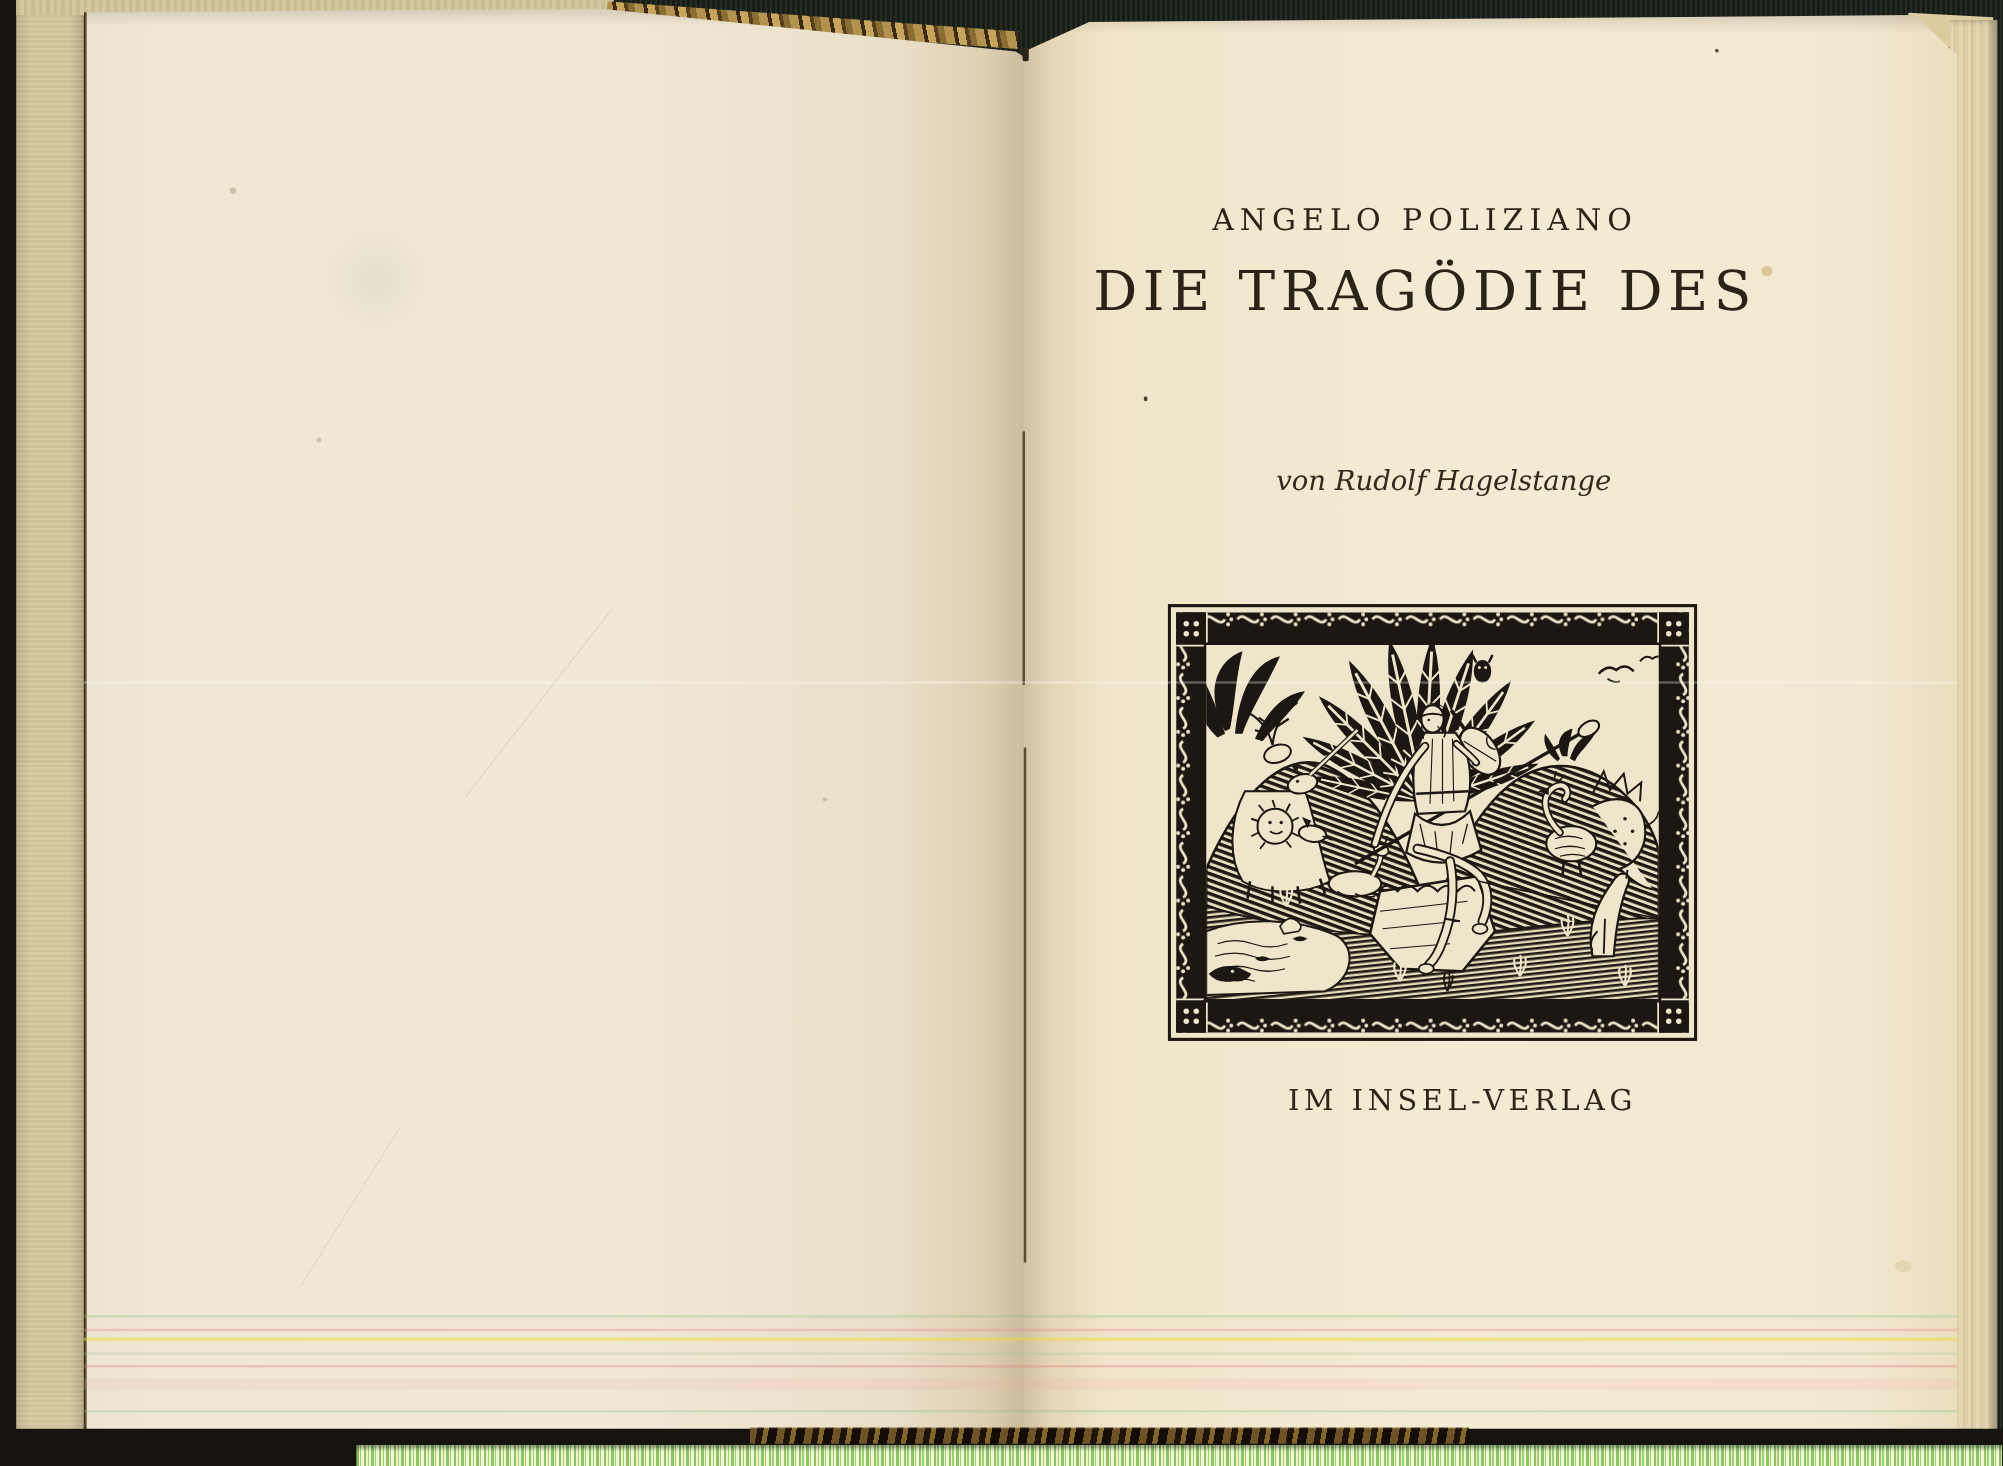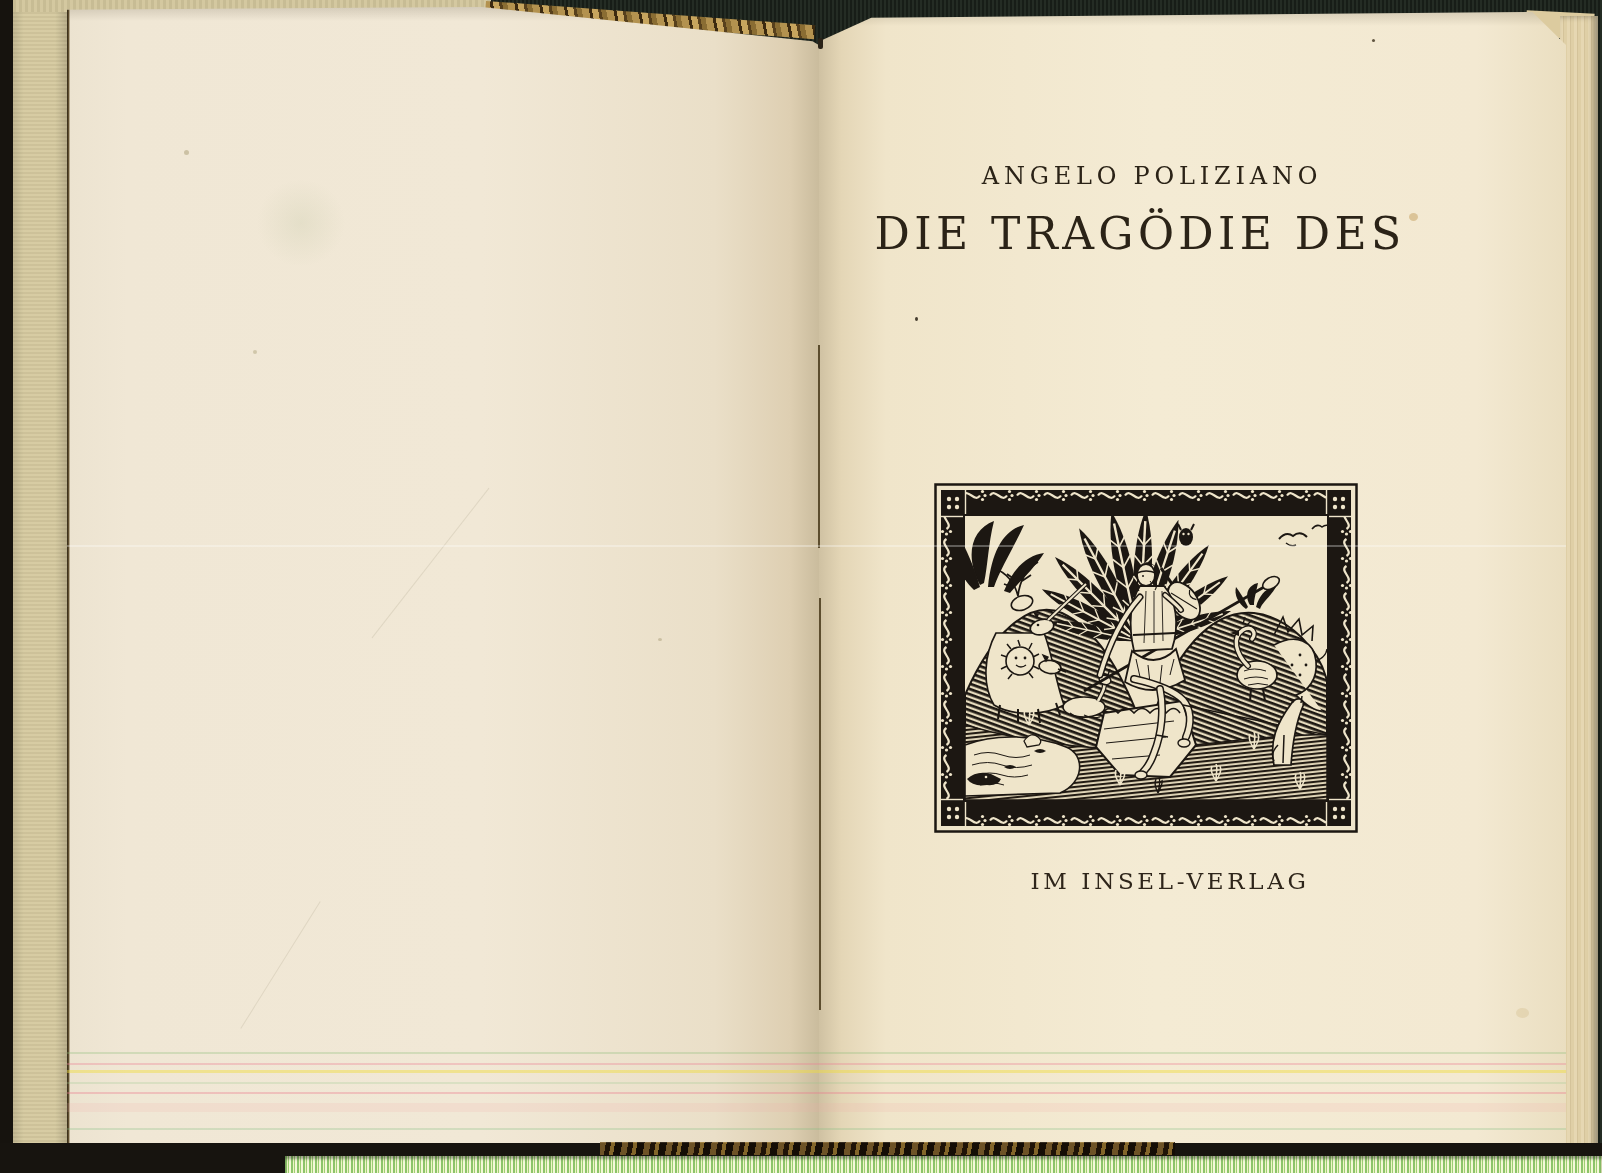--- a/index.html
+++ b/index.html
@@ -43,21 +43,21 @@
   .bottom-marble{position:absolute;left:600px;top:1142px;width:575px;height:13px;z-index:7;opacity:.85;
     background:repeating-linear-gradient(100deg,#7d5e2b 0 6px,#201306 6px 11px,#96742f 11px 15px,#140c04 15px 22px);}
   .green-band{position:absolute;left:285px;top:1156px;width:1317px;height:17px;z-index:8;
     background:repeating-linear-gradient(90deg,#8cc46a 0 2px,#eef4c4 2px 3px,#9ecf74 3px 4px,#f4f8d8 4px 6px);
     box-shadow:inset 0 3px 3px rgba(0,0,0,.35);}
   .stain{position:absolute;border-radius:50%;z-index:4;pointer-events:none;}
   .crease{position:absolute;background:rgba(100,90,60,.12);z-index:4;pointer-events:none;}
 
   
   .tp-line{position:absolute;text-align:center;color:#2b2317;white-space:nowrap;}
-  .author{left:12px;top:150px;width:642px;font-size:24px;letter-spacing:.20em;}
+  .author{left:0;top:150px;width:642px;font-size:24px;letter-spacing:.20em;}
   .title1{left:0;top:196px;width:642px;font-size:44px;letter-spacing:.10em;}
   .title2{left:0;top:250px;width:642px;font-size:40px;letter-spacing:.10em;}
   .subtitle{position:absolute;left:0;top:360px;width:672px;text-align:center;color:#33291c;
     font-size:22px;font-style:italic;line-height:28px;}
   .publisher{left:15px;top:856px;width:672px;font-size:23px;letter-spacing:.16em;color:#2e251a;}
   .woodcut{position:absolute;left:115px;top:471px;width:424px;height:350px;}
 </style>
 </head>
 <body>
 
@@ -69,20 +69,21 @@
   <div class="marble-top"></div>
   <div class="wedge"></div>
   <div class="page-stack"></div>
 
   <div class="page left-page"></div>
 
   <div class="page right-page">
     <div class="tp-line author">ANGELO POLIZIANO</div>
     <div class="tp-line title1">DIE TRAGÖDIE DES</div>
     <div class="subtitle">
+      <div>von Rudolf Hagelstange</div>
     </div>
 
     <div class="woodcut">
       <svg viewBox="0 0 424 350" width="424" height="350" xmlns="http://www.w3.org/2000/svg">
         <defs>
           <pattern id="hatch" width="5" height="5" patternUnits="userSpaceOnUse" patternTransform="rotate(20)">
             <rect width="5" height="5" fill="#e7dcbe"></rect>
               <rect width="5" height="2.7" fill="#1c1712"></rect>
           </pattern>
           <pattern id="hatchH" width="6" height="4" patternUnits="userSpaceOnUse" patternTransform="rotate(-6)">

